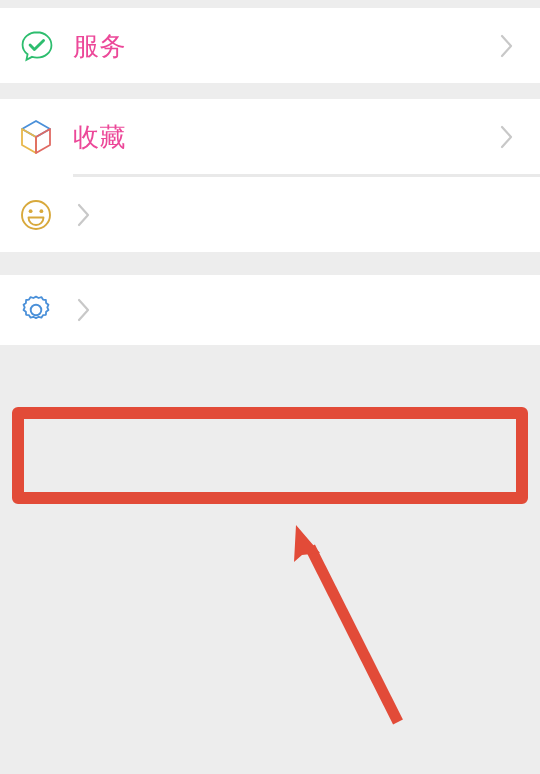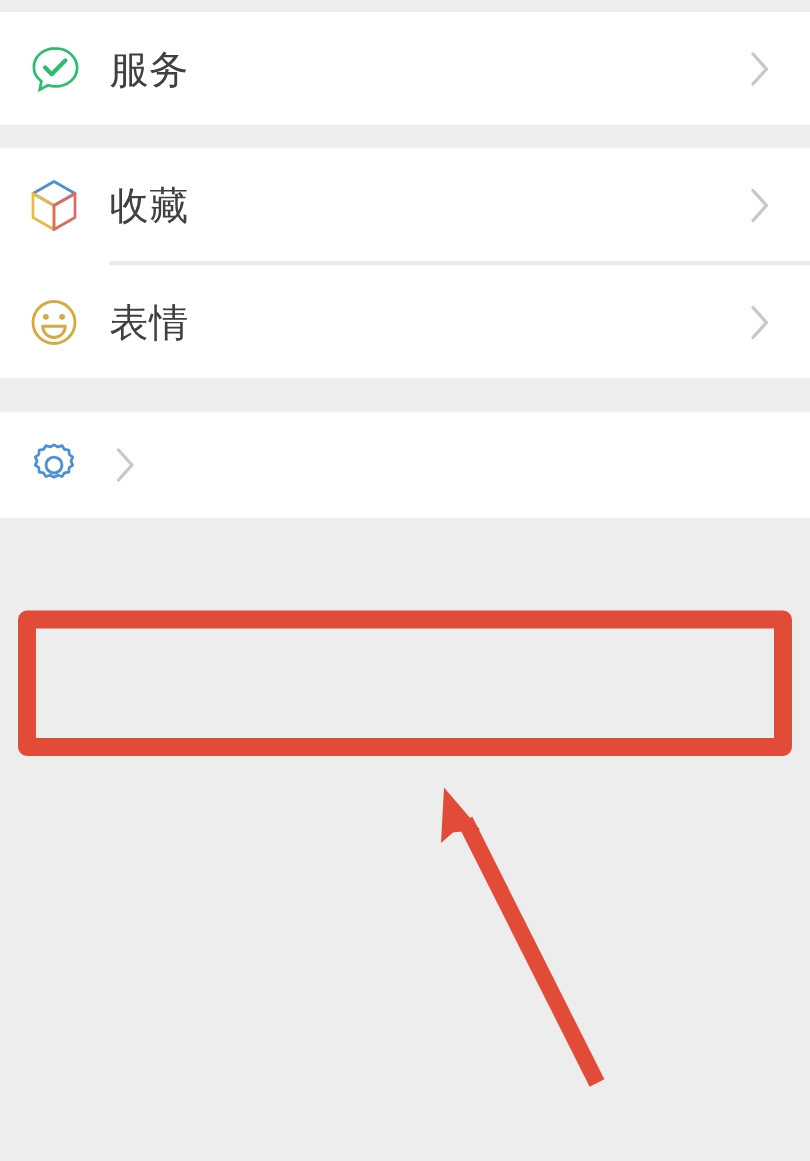--- a/index.html
+++ b/index.html
@@ -45,21 +45,21 @@
   .row .icon-slot {
     width: 55px;
     min-width: 55px;
     height: 44px;
     display: flex;
     align-items: center;
     justify-content: flex-start;
   }
   .row .label {
     font-size: 26px;
-    color: #404040;
+    color: #ec4899;
     letter-spacing: 0.5px;
     line-height: 1;
     flex: 1;
     white-space: nowrap;
     display: flex;
     align-items: center;
   }
   .badge-dot {
     display: inline-block;
     width: 11px;
@@ -163,23 +163,20 @@
 
     <div class="row">
       <span class="icon-slot">
         <svg width="36" height="36" viewBox="0 0 36 36">
           <circle cx="18" cy="18" r="14" fill="none" stroke="#d8a93c" stroke-width="1.9"></circle>
           <circle cx="12.6" cy="14.2" r="1.9" fill="#d8a93c"></circle>
           <circle cx="23.4" cy="14.2" r="1.9" fill="#d8a93c"></circle>
           <path d="M10.5 20.5 a7.5 7.5 0 0 0 15 0 Z" fill="none" stroke="#d8a93c" stroke-width="1.9" stroke-linejoin="round"></path>
         </svg>
       </span>
-      <span class="label">
-        <span>表情</span>
-      </span>
       <span class="chevron">
         <svg width="14" height="24" viewBox="0 0 14 24">
           <polyline points="2,2 11,12 2,22" fill="none" stroke="#c8c8c8" stroke-width="2.2" stroke-linecap="round" stroke-linejoin="round"></polyline>
         </svg>
       </span>
     </div>
   </div>
 
   <div class="gap" style="height:23px"></div>
 

